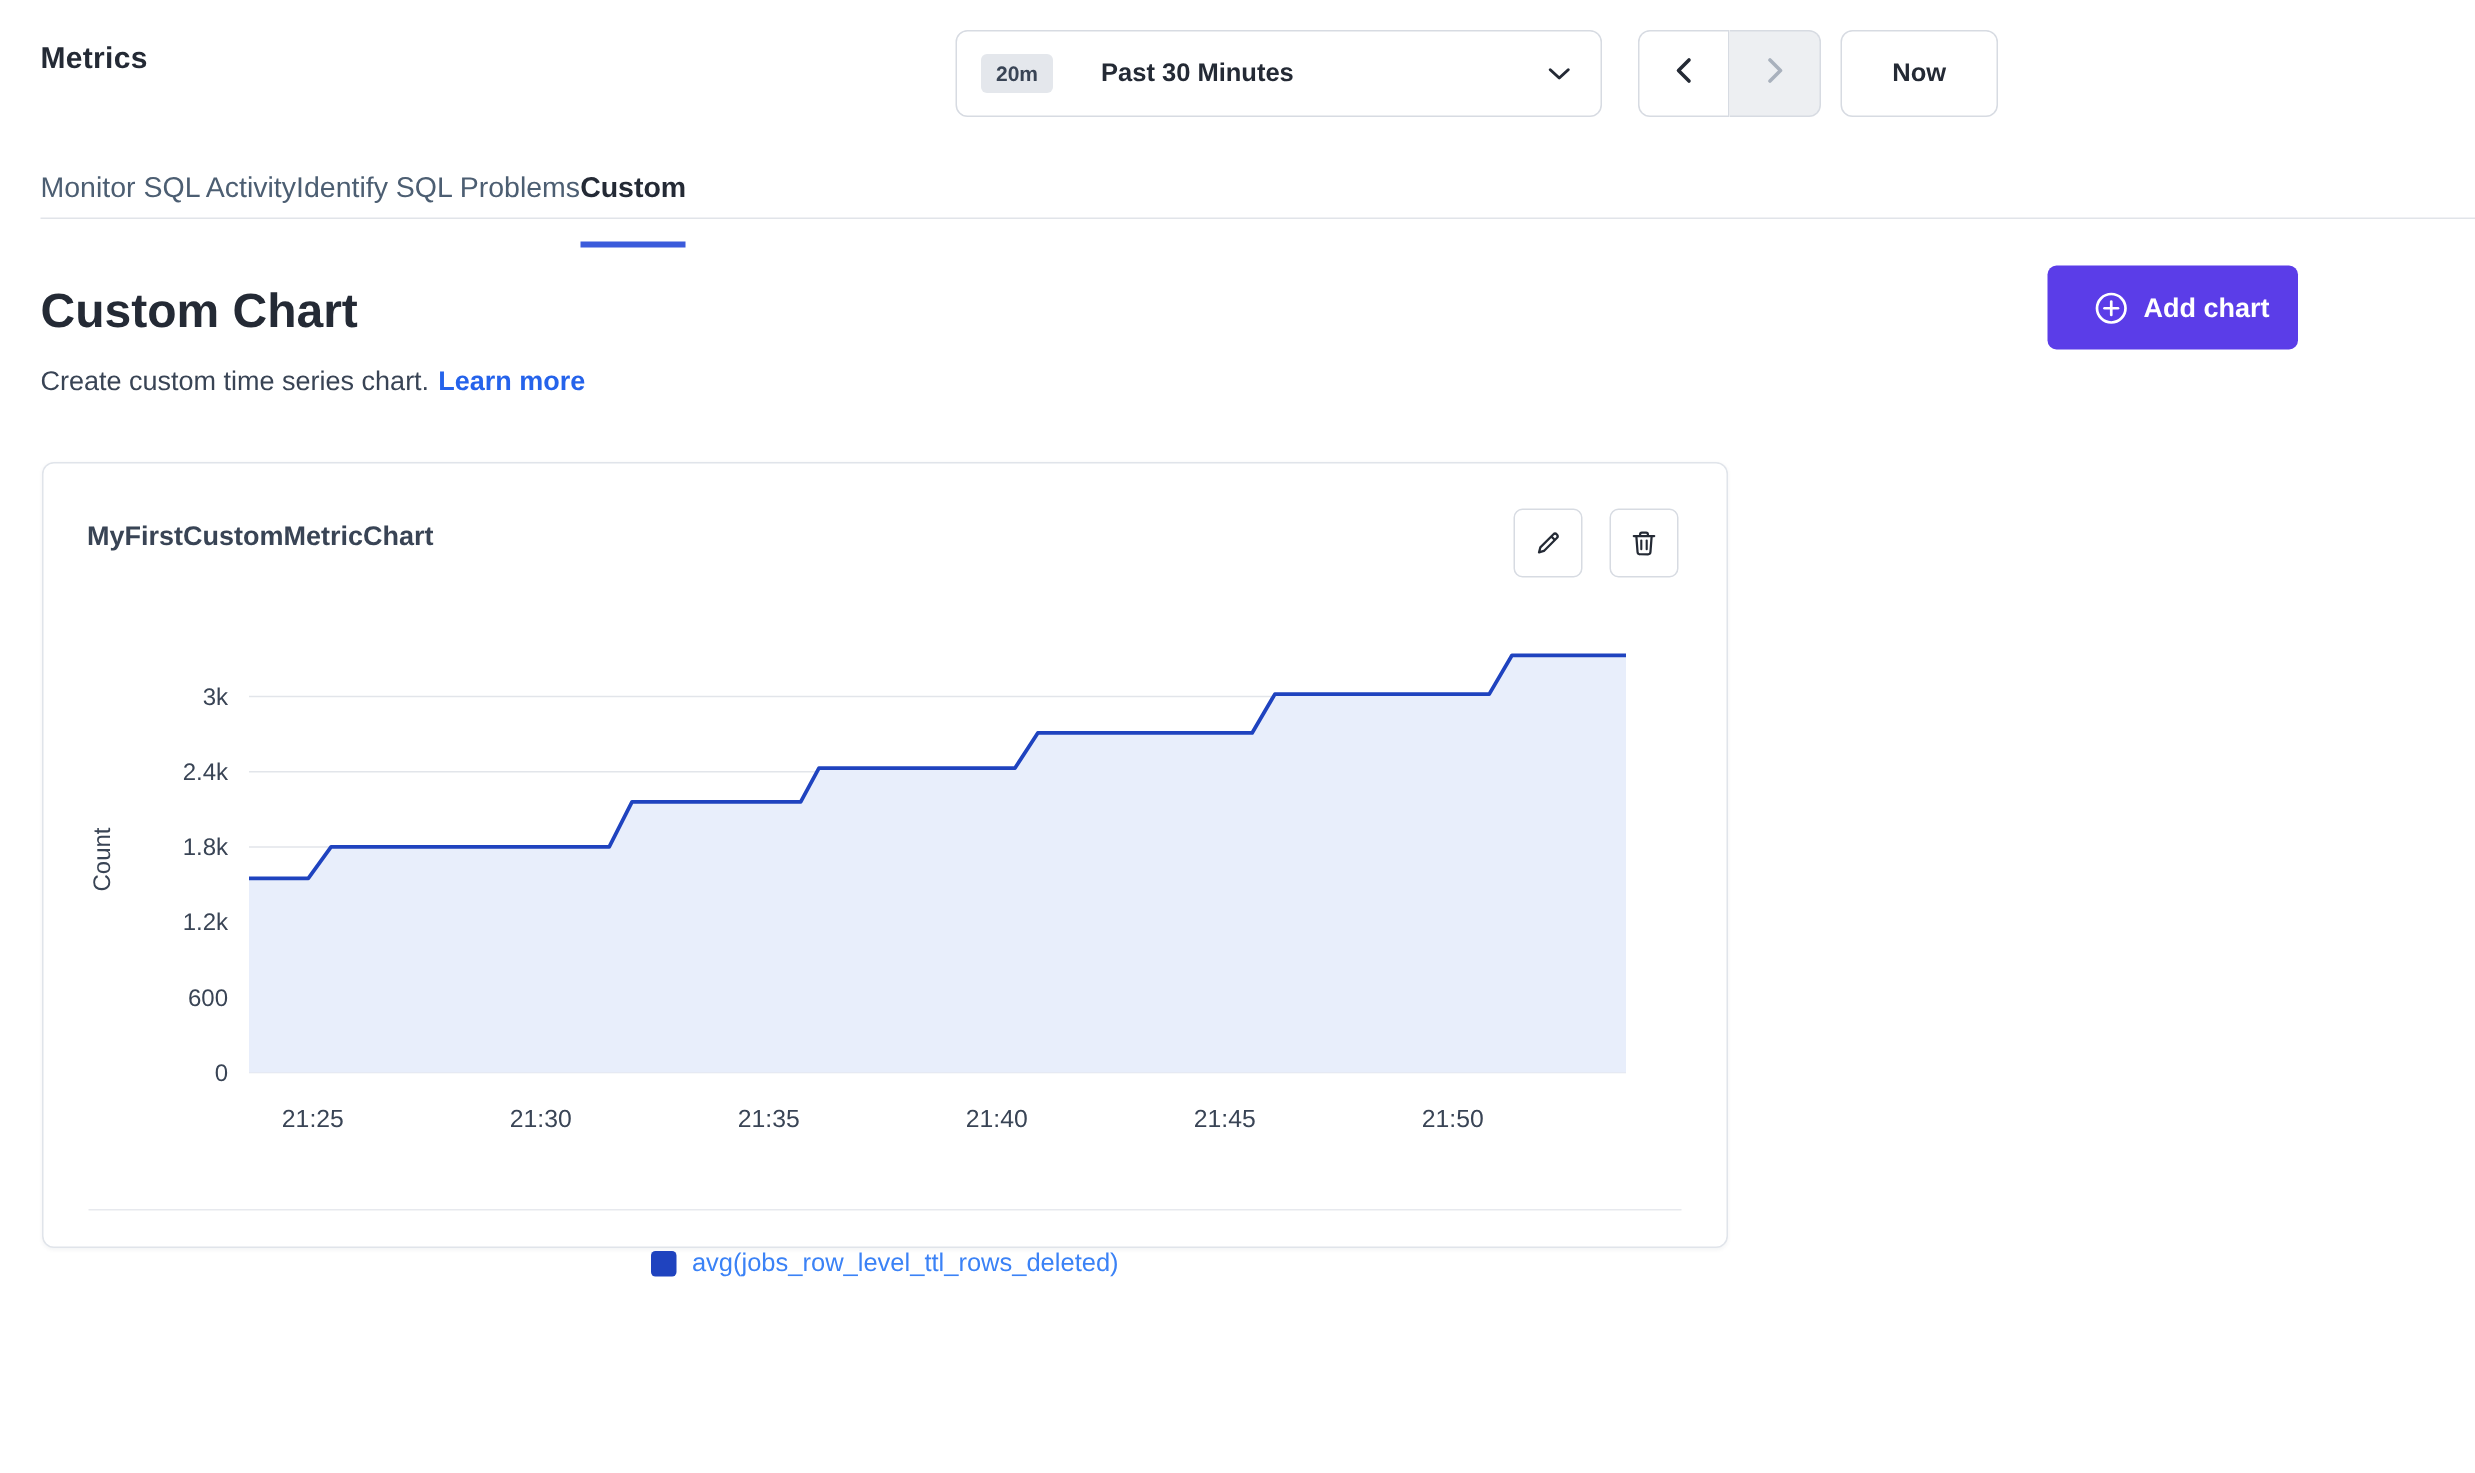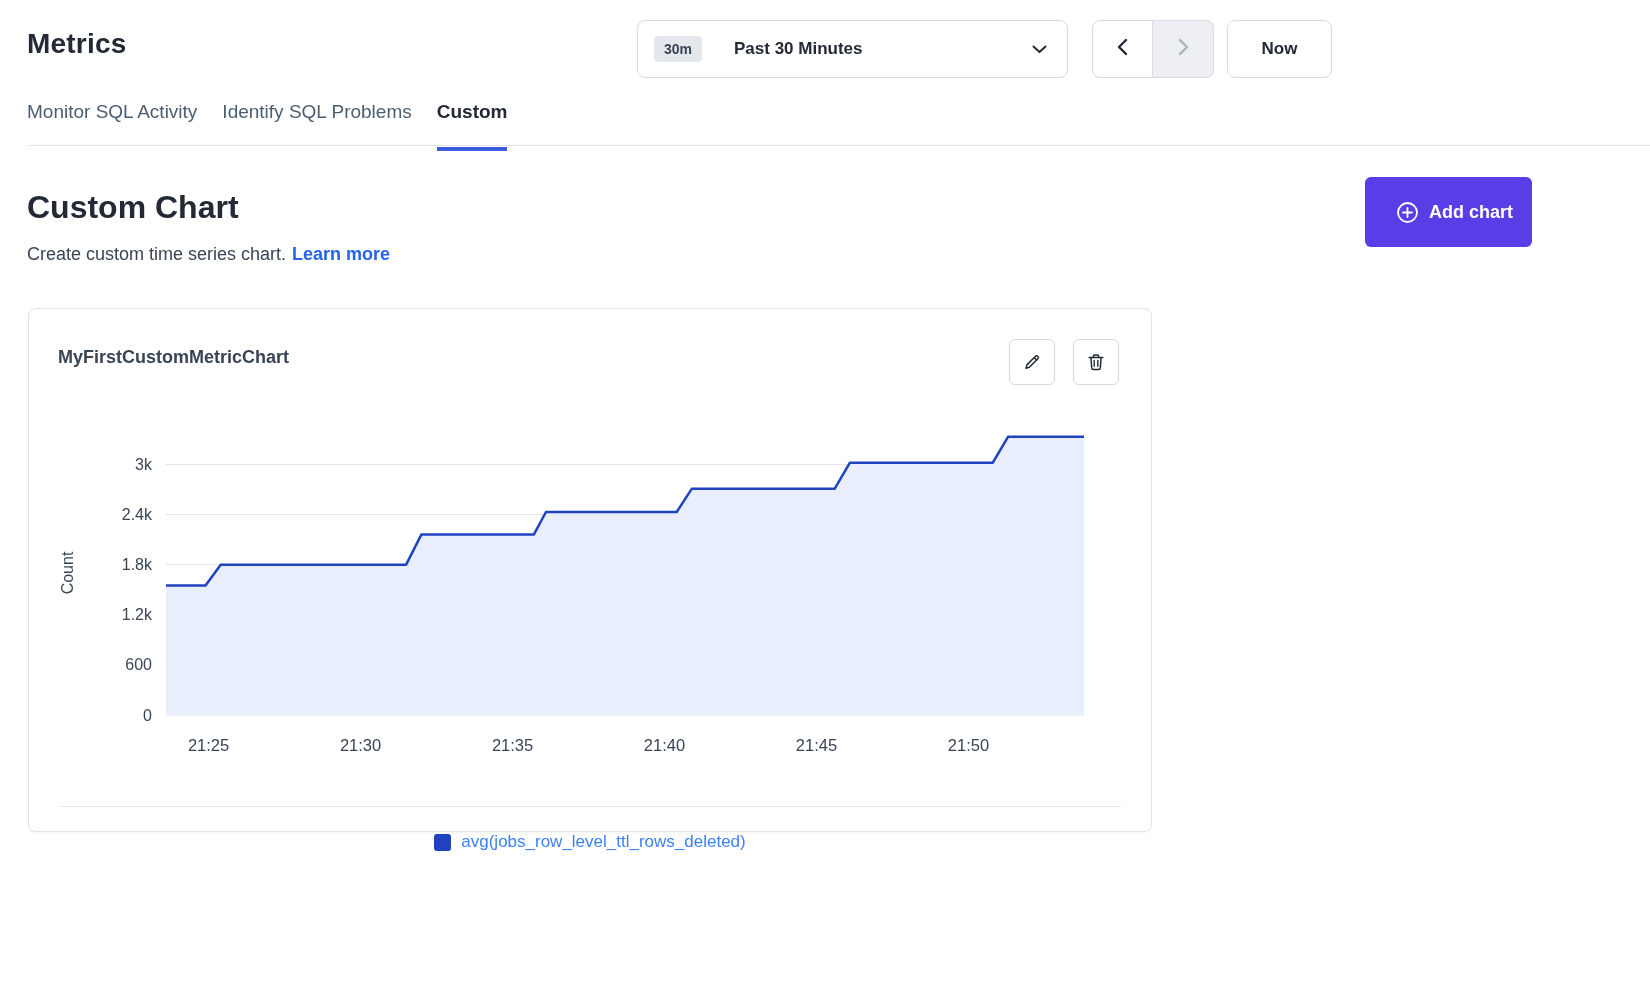--- a/index.html
+++ b/index.html
@@ -1,51 +1,51 @@
 <!DOCTYPE html>
 <html><head>
 <meta charset="utf-8">
 <style>
   * { margin:0; padding:0; box-sizing:border-box; }
   html,body { width:1650px; height:982px; background:#ffffff;
     font-family:"Liberation Sans", sans-serif; color:#242a35; }
   .abs { position:absolute; }
 
   
-  #page-title { left:27px; top:28px; font-size:28px; font-weight:700; letter-spacing:.2px; }
+  #page-title { left:27px; top:28px; font-size:20px; font-weight:700; letter-spacing:.2px; }
 
   .time-dropdown { left:637px; top:20px; width:431px; height:58px; background:#fff;
     border:1px solid #d7dbe2; border-radius:8px; display:flex; align-items:center;
     padding:0 20px 0 16px; cursor:pointer; }
   .range-badge { background:#e4e7ec; color:#394455; font-size:14px; font-weight:700;
     border-radius:4px; padding:5px 10px; }
   .range-label { font-size:17px; font-weight:700; margin-left:32px; flex:1; }
   .chev-down { margin-left:auto; display:flex; }
 
   .arrow-group { left:1092px; top:20px; height:58px; display:flex; }
   .arrow-btn { width:61px; height:58px; background:#fff; border:1px solid #d7dbe2;
     display:flex; align-items:center; justify-content:center; cursor:pointer; }
   .arrow-btn.prev { border-radius:8px 0 0 8px; }
   .arrow-btn.next { border-radius:0 8px 8px 0; border-left:none; background:#edeff2; cursor:default; }
 
   .now-btn { left:1227px; top:20px; width:105px; height:58px; background:#fff;
     border:1px solid #d7dbe2; border-radius:8px; font-size:17px; font-weight:700;
     color:#242a35; display:flex; align-items:center; justify-content:center; cursor:pointer; }
 
   
-  .tabs { left:27px; top:101px; display:flex; gap:25px; }
+  .tabs { left:27px; top:115px; display:flex; }
   .tab { font-size:19px; color:#4c5e72; padding-bottom:24px; cursor:pointer; }
   .tab.active { color:#242a35; font-weight:600; border-bottom:4px solid #3b5bdb; }
   .tabs-divider { left:27px; top:145px; right:0; height:1px; background:#e1e4e9; }
 
   
   #section-heading { left:27px; top:189px; font-size:32px; font-weight:700; }
   .subtitle { left:27px; top:244px; font-size:18px; color:#394455; }
   .subtitle a { color:#2563eb; font-weight:600; text-decoration:none; margin-left:6px; cursor:pointer; }
-  .add-chart-btn { left:1365px; top:177px; width:167px; height:70px; border:none;
+  .add-chart-btn { left:1365px; top:177px; width:167px; height:56px; border:none;
     border-radius:6px; background:#5b3de8; color:#fff; font-size:18px; font-weight:700;
     font-family:"Liberation Sans", sans-serif; display:flex; align-items:center;
     justify-content:center; gap:10px; cursor:pointer;padding-left:12px; }
 
   
   .card { left:28px; top:308px; width:1124px; height:524px; background:#fff;
     border:1px solid #e0e4ea; border-radius:8px; box-shadow:0 1px 3px rgba(20,30,60,.05); }
   .card-title { position:absolute; left:29px; top:38px; font-size:18px; font-weight:700; color:#394455; }
   .icon-btn { position:absolute; top:30px; width:46px; height:46px; background:#fff;
     border:1px solid #d7dbe2; border-radius:6px; display:flex; align-items:center;
@@ -60,21 +60,21 @@
     align-items:center; justify-content:center; gap:10px; cursor:pointer; }
   .legend-swatch { width:17px; height:17px; border-radius:3px; background:#1f43bf; }
   .legend-label { font-size:17px; color:#3b82f6; }
 </style>
 </head>
 <body>
 
 <h1 class="abs" id="page-title">Metrics</h1>
 
 <div class="abs time-dropdown">
-  <span class="range-badge">30m</span>
+  <span class="range-badge">20m</span>
   <span class="range-label">Past 30 Minutes</span>
   <span class="chev-down">
     <svg width="15" height="9" viewBox="0 0 15 9">
         <polyline points="1.5,1.5 7.5,7 13.5,1.5" fill="none" stroke="#242a35" stroke-width="2" stroke-linecap="round" stroke-linejoin="round"></polyline>
       </svg>
   </span>
 </div>
 
 <div class="abs arrow-group">
   <div class="arrow-btn prev">

